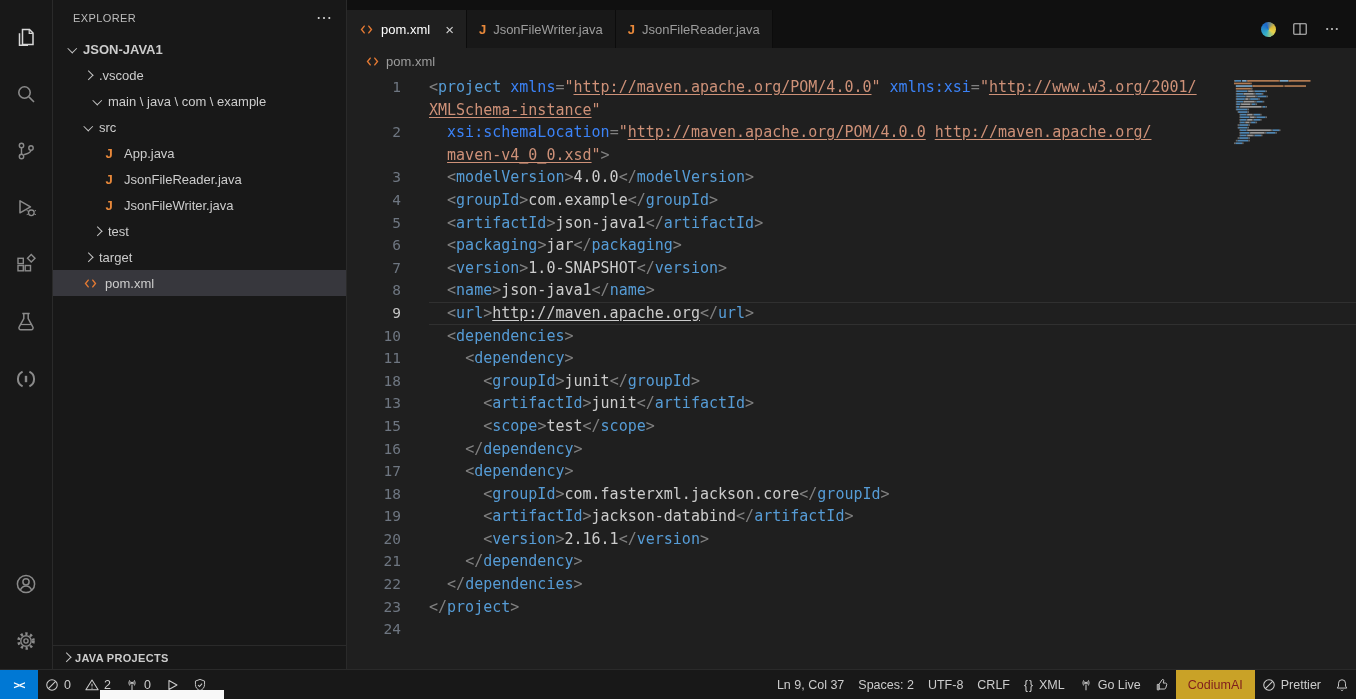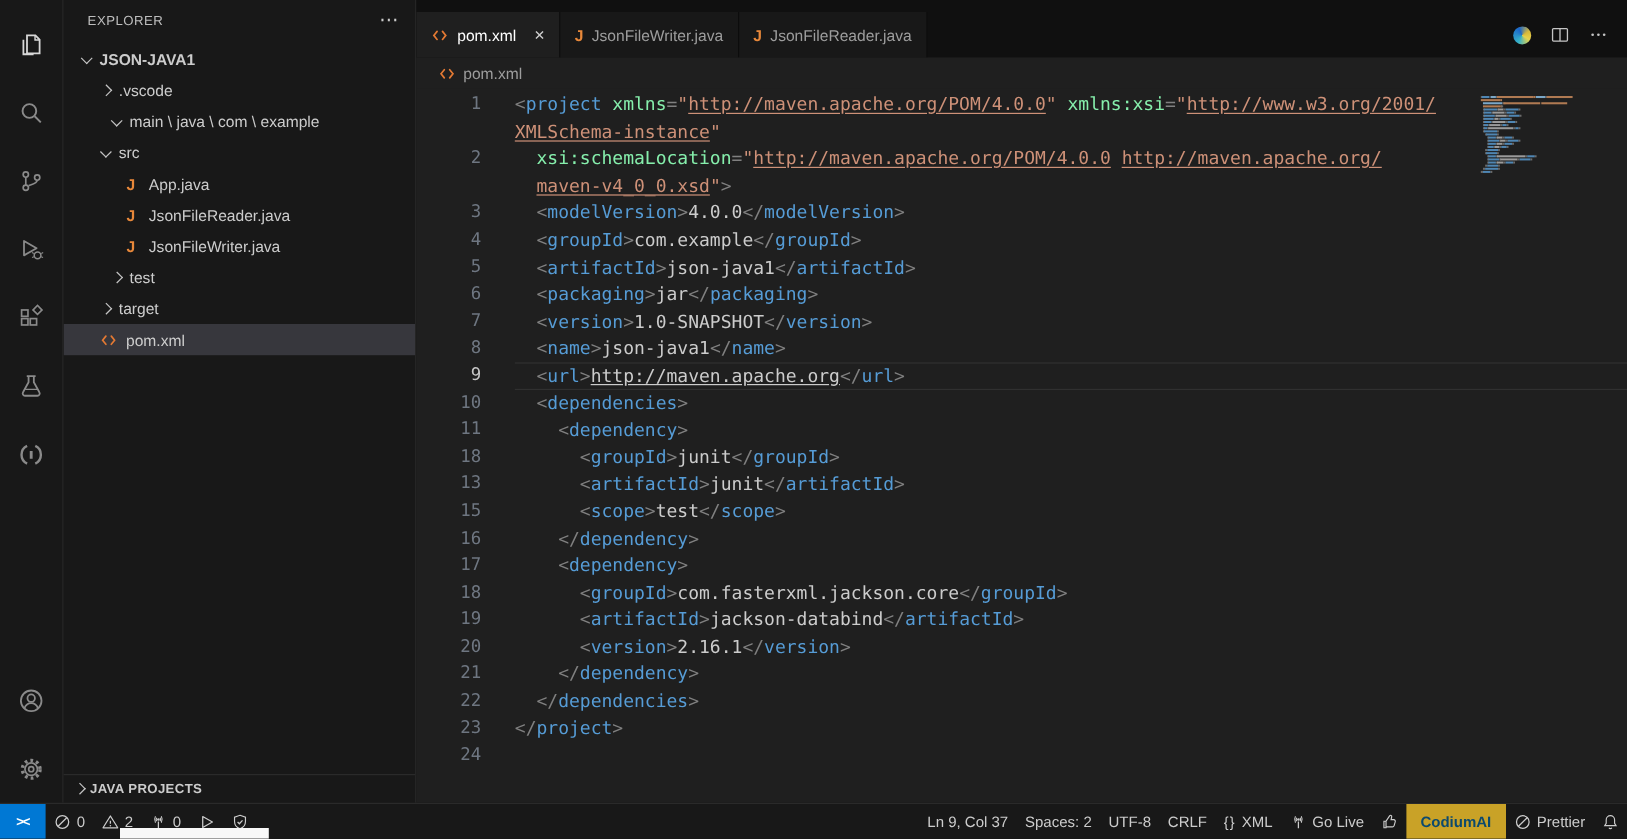--- a/index.html
+++ b/index.html
@@ -45,35 +45,35 @@
   .breadcrumb{height:26px;display:flex;align-items:center;gap:6px;padding-left:18px;color:#9d9d9d;font-size:13px;background:#1f1f1f;flex:none;cursor:pointer;}
 
   .codewrap{flex:1;position:relative;font-family:"DejaVu Sans Mono","Liberation Mono",monospace;font-size:15px;background:#1f1f1f;padding-top:2px;overflow:hidden;}
   .cline{display:flex;height:22.6px;line-height:22.6px;position:relative;}
   .gutter{width:54px;min-width:54px;text-align:right;color:#6e7681;font-size:14.5px;}
   .gutter.curno{color:#c6c6c6;}
   .ltext{flex:1;padding-left:28px;white-space:pre;}
   .cline.cur::before{content:"";position:absolute;left:82px;right:0;top:0;bottom:0;border-top:1px solid #303030;border-bottom:1px solid #303030;pointer-events:none;}
   .tk-p{color:#808080;}
   .tk-t{color:#569cd6;}
-  .tk-a{color:#86efac;}
+  .tk-a{color:#3b82f6;}
   .tk-s{color:#ce9178;}
   .tk-sl{color:#ce9178;text-decoration:underline;text-underline-offset:2px;}
   .tk-x{color:#cccccc;}
   .tk-xl{color:#cccccc;text-decoration:underline;text-underline-offset:2px;}
   #minimap{position:absolute;top:2px;right:8px;}
 
   
   .statusbar{height:29px;background:#181818;border-top:1px solid #2a2a2a;display:flex;align-items:stretch;font-size:12.5px;color:#cccccc;flex:none;}
   .remote{width:38px;background:#0078d4;color:#fff;display:flex;align-items:center;justify-content:center;cursor:pointer;flex:none;}
   .remote-glyph{font-weight:700;font-size:11px;letter-spacing:-1px;}
   .st-group{display:flex;align-items:stretch;}
   .st-item{display:flex;align-items:center;gap:5px;padding:0 7px;cursor:pointer;}
   .st-item .ic{display:inline-flex;align-items:center;}
-  .st-item.badge{background:#c9a227;color:#0c4a6e;font-weight:700;padding:0 12px;align-items:center;}
+  .st-item.badge{background:#c9a227;color:#7f1d1d;font-weight:400;padding:0 12px;align-items:center;}
   .st-spacer{flex:1;}
   .artifact{position:absolute;left:100px;bottom:0;width:124px;height:9px;background:#f8f8f8;z-index:6;}
   .ic svg{display:block;}
 </style>
 </head>
 <body>
 
 <div class="root">
   <div class="main">
     <nav class="activity" id="activity">

